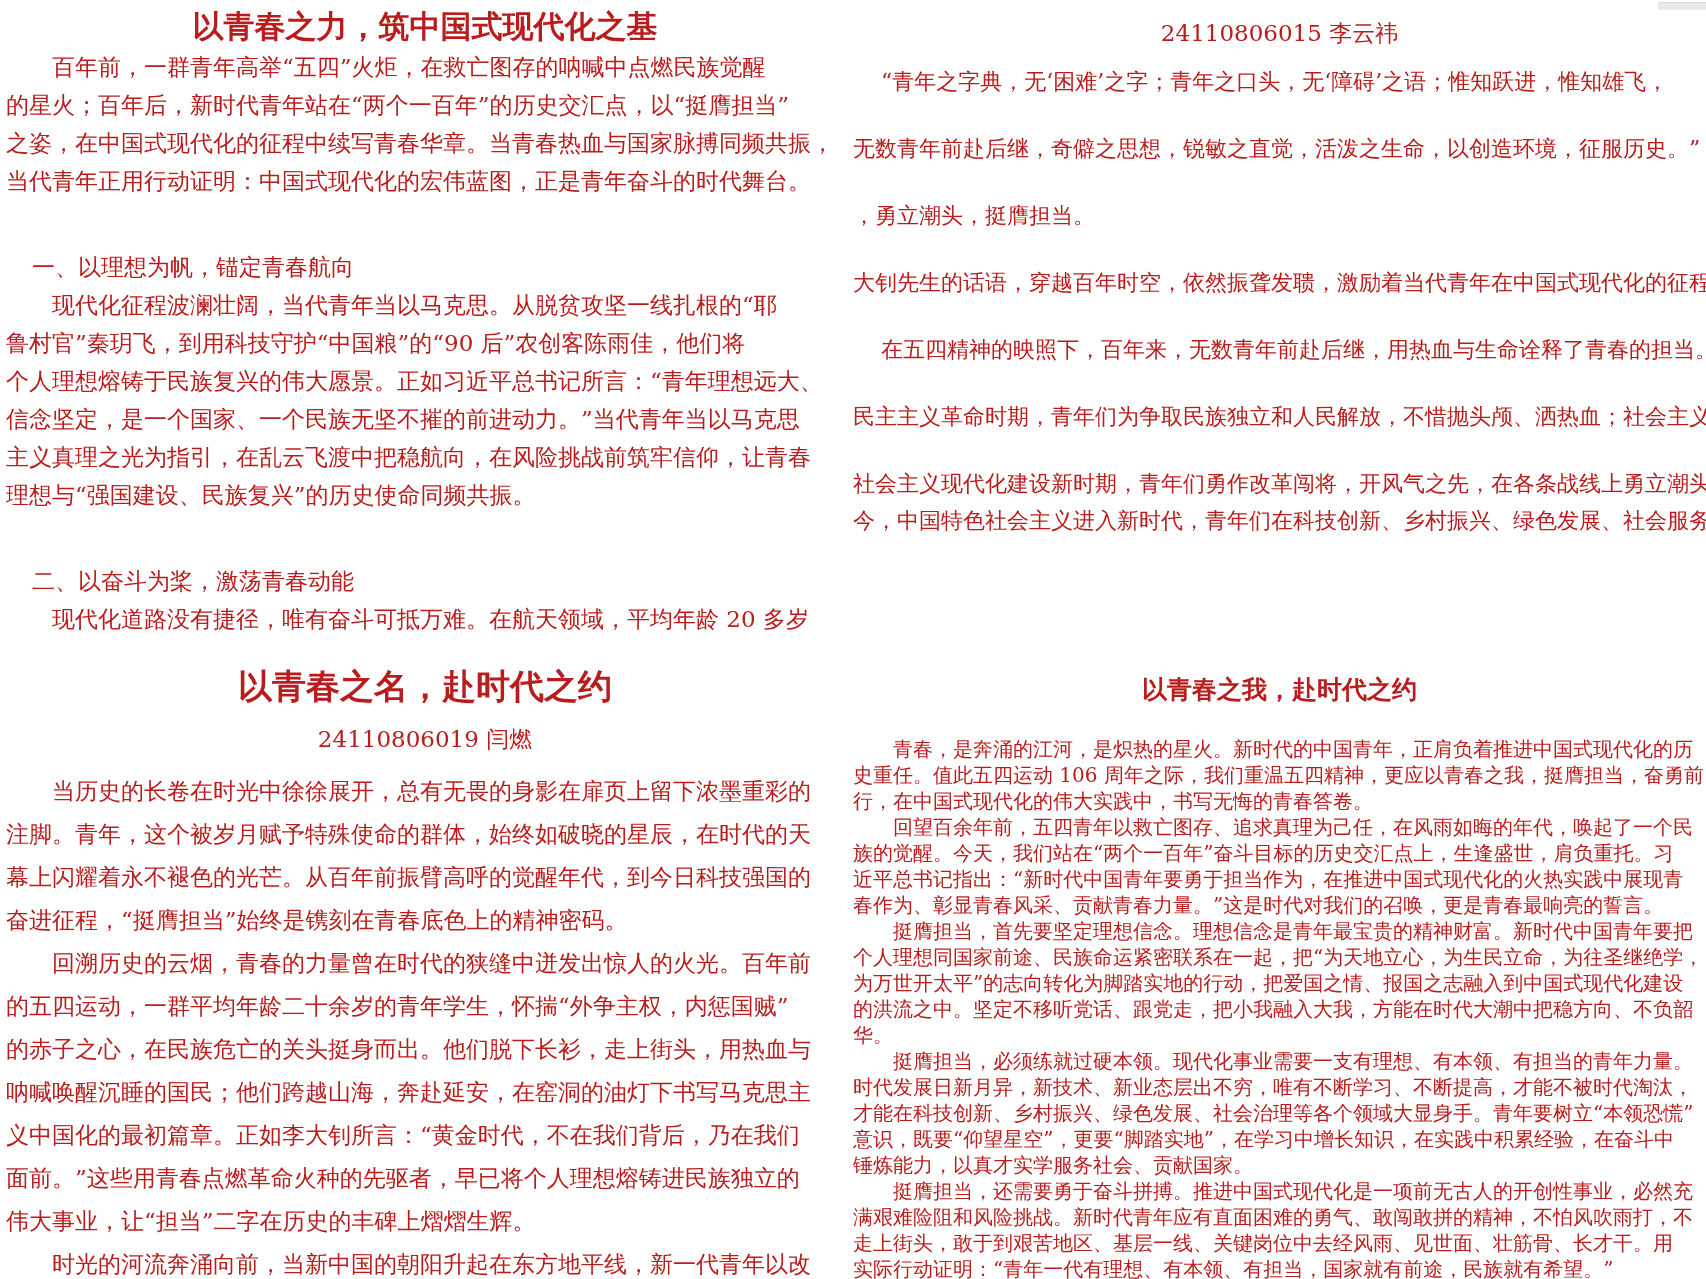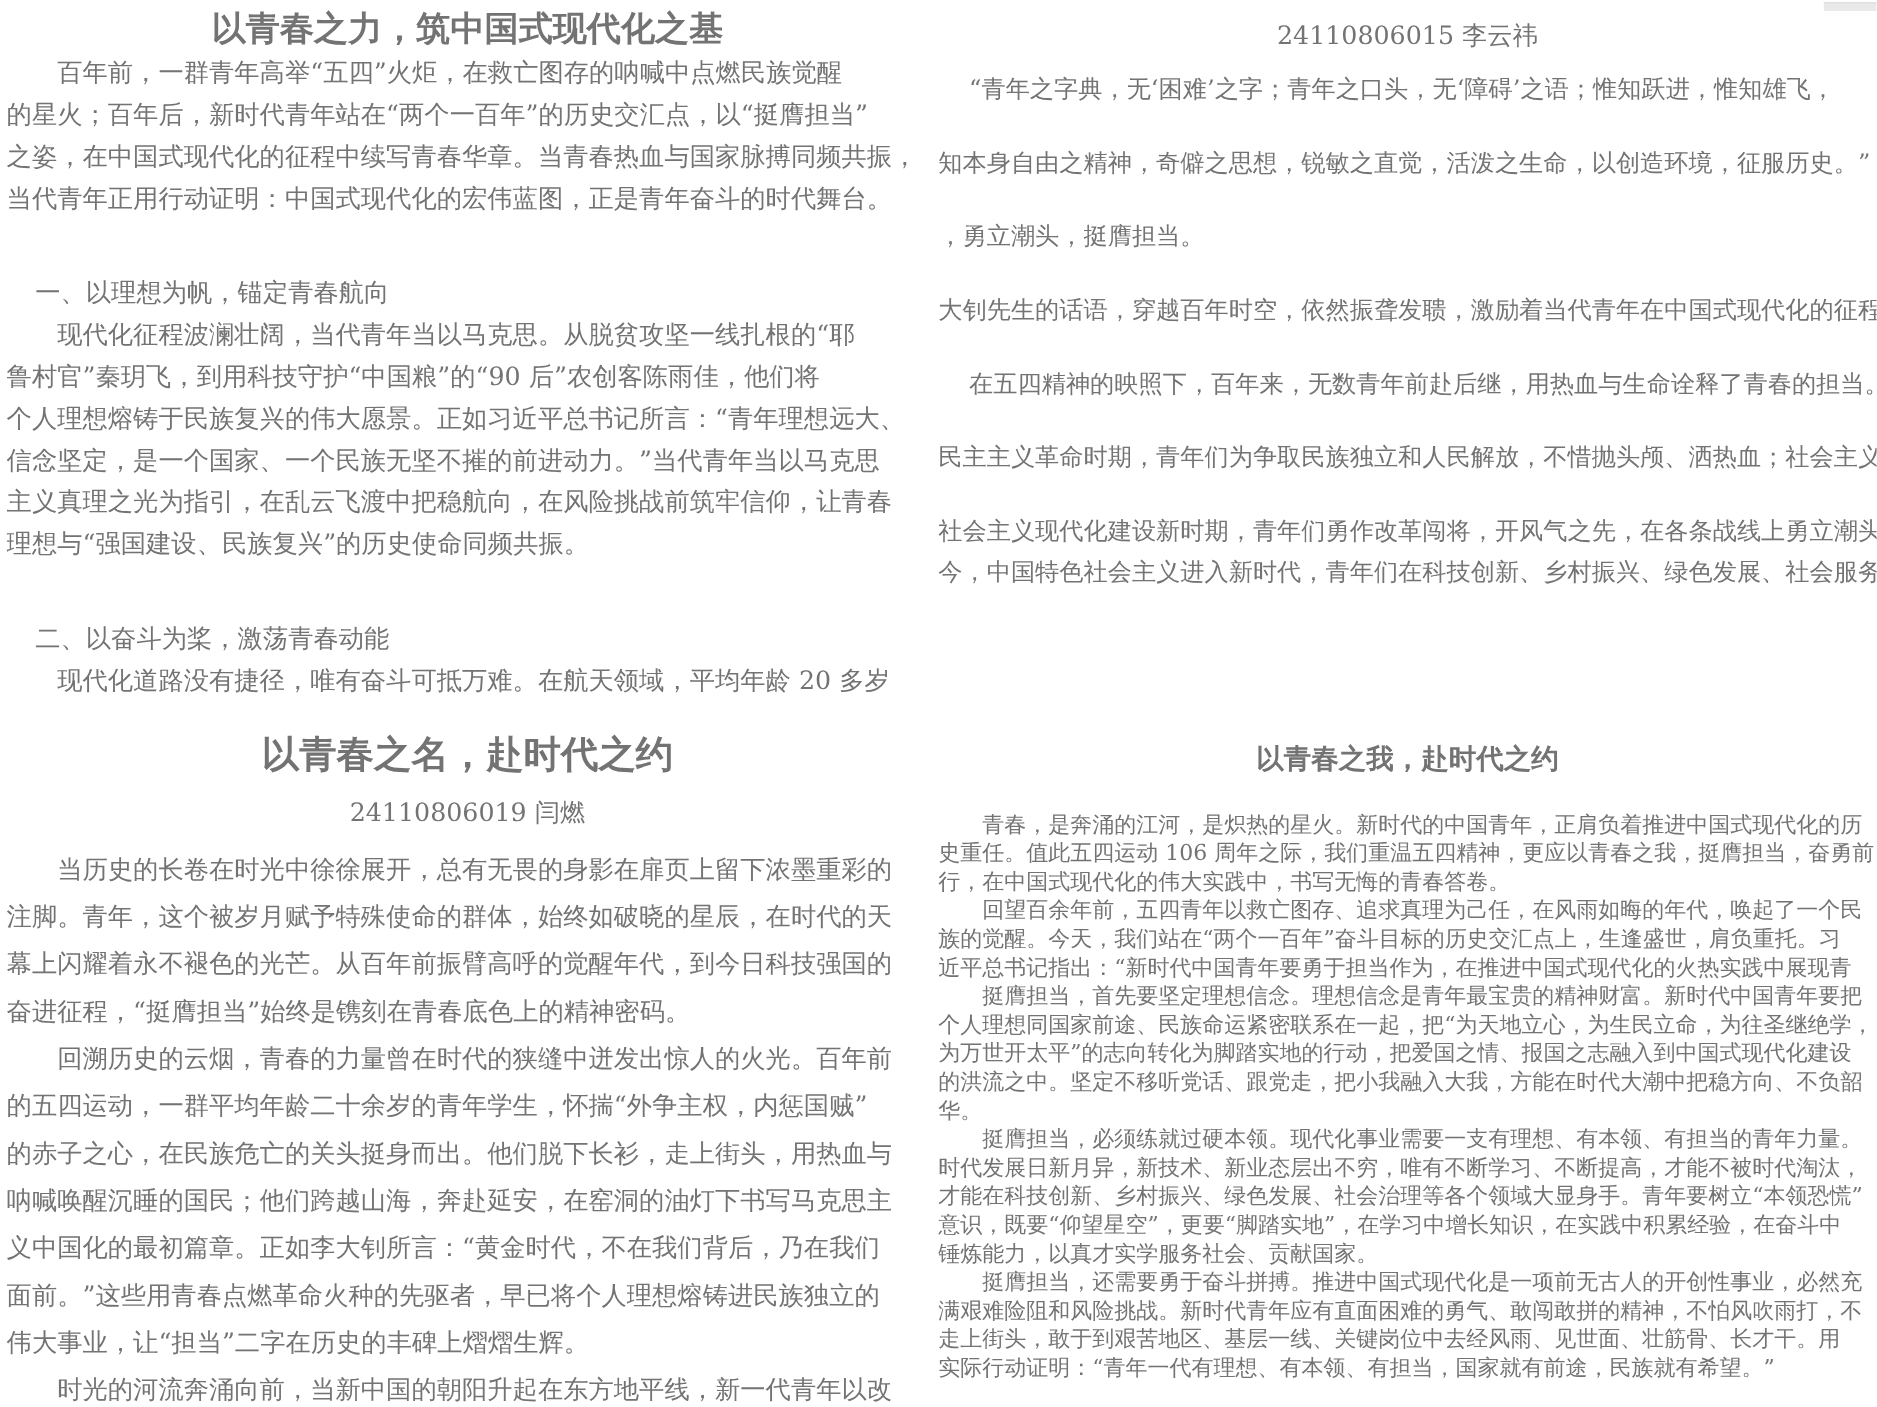--- a/index.html
+++ b/index.html
@@ -49,21 +49,21 @@
     position: absolute;
     right: 0; top: 2px;
     width: 48px; height: 7px;
     background: #e9e9e9;
     border-top: 1px solid #dcdcdc;
   }
 </style>
 </head>
 <body>
 
-<div class="canvas" style="background: rgb(255, 255, 255); color: #737373;">
+<div class="canvas" style="background: rgb(255, 255, 255); color: #b91c1c;">
   <div class="quad q-tl">
       <div class="doc-title">以青春之力，筑中国式现代化之基</div>
       <div class="text-line first">百年前，一群青年高举“五四”火炬，在救亡图存的呐喊中点燃民族觉醒</div>
       <div class="text-line">的星火；百年后，新时代青年站在“两个一百年”的历史交汇点，以“挺膺担当”</div>
       <div class="text-line">之姿，在中国式现代化的征程中续写青春华章。当青春热血与国家脉搏同频共振，</div>
       <div class="text-line">当代青年正用行动证明：中国式现代化的宏伟蓝图，正是青年奋斗的时代舞台。</div>
       <div class="para-gap"></div>
       <div class="sec-heading">一、以理想为帆，锚定青春航向</div>
       <div class="text-line first">现代化征程波澜壮阔，当代青年当以马克思。从脱贫攻坚一线扎根的“耶</div>
       <div class="text-line">鲁村官”秦玥飞，到用科技守护“中国粮”的“90 后”农创客陈雨佳，他们将</div>
@@ -71,21 +71,21 @@
       <div class="text-line">信念坚定，是一个国家、一个民族无坚不摧的前进动力。”当代青年当以马克思</div>
       <div class="text-line">主义真理之光为指引，在乱云飞渡中把稳航向，在风险挑战前筑牢信仰，让青春</div>
       <div class="text-line">理想与“强国建设、民族复兴”的历史使命同频共振。</div>
       <div class="para-gap"></div>
       <div class="sec-heading">二、以奋斗为桨，激荡青春动能</div>
       <div class="text-line first">现代化道路没有捷径，唯有奋斗可抵万难。在航天领域，平均年龄 20 多岁</div>
     </div>
   <div class="quad q-tr">
       <div class="doc-author">24110806015 李云祎</div>
       <div class="text-line first">“青年之字典，无‘困难’之字；青年之口头，无‘障碍’之语；惟知跃进，惟知雄飞，</div>
-      <div class="text-line">知本身自由之精神，奇僻之思想，锐敏之直觉，活泼之生命，以创造环境，征服历史。”</div>
+      <div class="text-line">无数青年前赴后继，奇僻之思想，锐敏之直觉，活泼之生命，以创造环境，征服历史。”</div>
       <div class="text-line">，勇立潮头，挺膺担当。</div>
       <div class="text-line">大钊先生的话语，穿越百年时空，依然振聋发聩，激励着当代青年在中国式现代化的征程</div>
       <div class="text-line first">在五四精神的映照下，百年来，无数青年前赴后继，用热血与生命诠释了青春的担当。</div>
       <div class="text-line">民主主义革命时期，青年们为争取民族独立和人民解放，不惜抛头颅、洒热血；社会主义</div>
       <div class="text-line">社会主义现代化建设新时期，青年们勇作改革闯将，开风气之先，在各条战线上勇立潮头。</div>
       <div class="text-line clipped">今，中国特色社会主义进入新时代，青年们在科技创新、乡村振兴、绿色发展、社会服务、</div>
     </div>
   <div class="quad q-bl">
       <div class="doc-title">以青春之名，赴时代之约</div>
       <div class="doc-author">24110806019 闫燃</div>
@@ -103,20 +103,21 @@
       <div class="text-line first">时光的河流奔涌向前，当新中国的朝阳升起在东方地平线，新一代青年以改</div>
     </div>
   <div class="quad q-br">
       <div class="doc-title">以青春之我，赴时代之约</div>
       <div class="text-line first">青春，是奔涌的江河，是炽热的星火。新时代的中国青年，正肩负着推进中国式现代化的历</div>
       <div class="text-line">史重任。值此五四运动 106 周年之际，我们重温五四精神，更应以青春之我，挺膺担当，奋勇前</div>
       <div class="text-line">行，在中国式现代化的伟大实践中，书写无悔的青春答卷。</div>
       <div class="text-line first">回望百余年前，五四青年以救亡图存、追求真理为己任，在风雨如晦的年代，唤起了一个民</div>
       <div class="text-line">族的觉醒。今天，我们站在“两个一百年”奋斗目标的历史交汇点上，生逢盛世，肩负重托。习</div>
       <div class="text-line">近平总书记指出：“新时代中国青年要勇于担当作为，在推进中国式现代化的火热实践中展现青</div>
+      <div class="text-line">春作为、彰显青春风采、贡献青春力量。”这是时代对我们的召唤，更是青春最响亮的誓言。</div>
       <div class="text-line first">挺膺担当，首先要坚定理想信念。理想信念是青年最宝贵的精神财富。新时代中国青年要把</div>
       <div class="text-line">个人理想同国家前途、民族命运紧密联系在一起，把“为天地立心，为生民立命，为往圣继绝学，</div>
       <div class="text-line">为万世开太平”的志向转化为脚踏实地的行动，把爱国之情、报国之志融入到中国式现代化建设</div>
       <div class="text-line">的洪流之中。坚定不移听党话、跟党走，把小我融入大我，方能在时代大潮中把稳方向、不负韶</div>
       <div class="text-line">华。</div>
       <div class="text-line first">挺膺担当，必须练就过硬本领。现代化事业需要一支有理想、有本领、有担当的青年力量。</div>
       <div class="text-line">时代发展日新月异，新技术、新业态层出不穷，唯有不断学习、不断提高，才能不被时代淘汰，</div>
       <div class="text-line">才能在科技创新、乡村振兴、绿色发展、社会治理等各个领域大显身手。青年要树立“本领恐慌”</div>
       <div class="text-line">意识，既要“仰望星空”，更要“脚踏实地”，在学习中增长知识，在实践中积累经验，在奋斗中</div>
       <div class="text-line">锤炼能力，以真才实学服务社会、贡献国家。</div>

